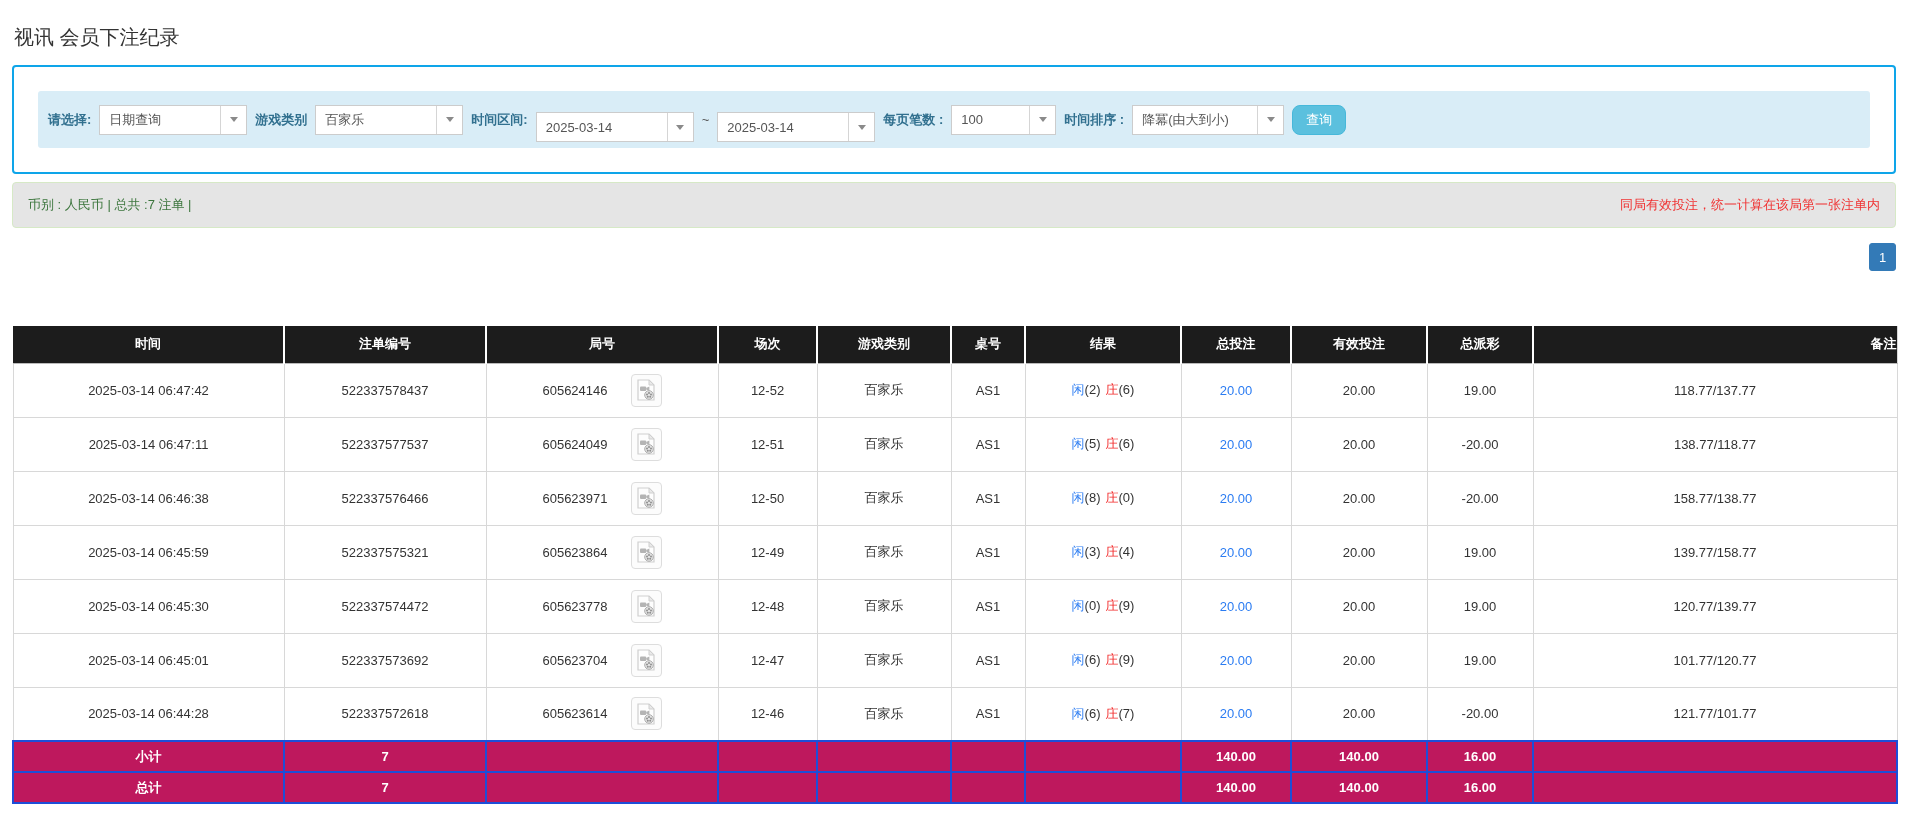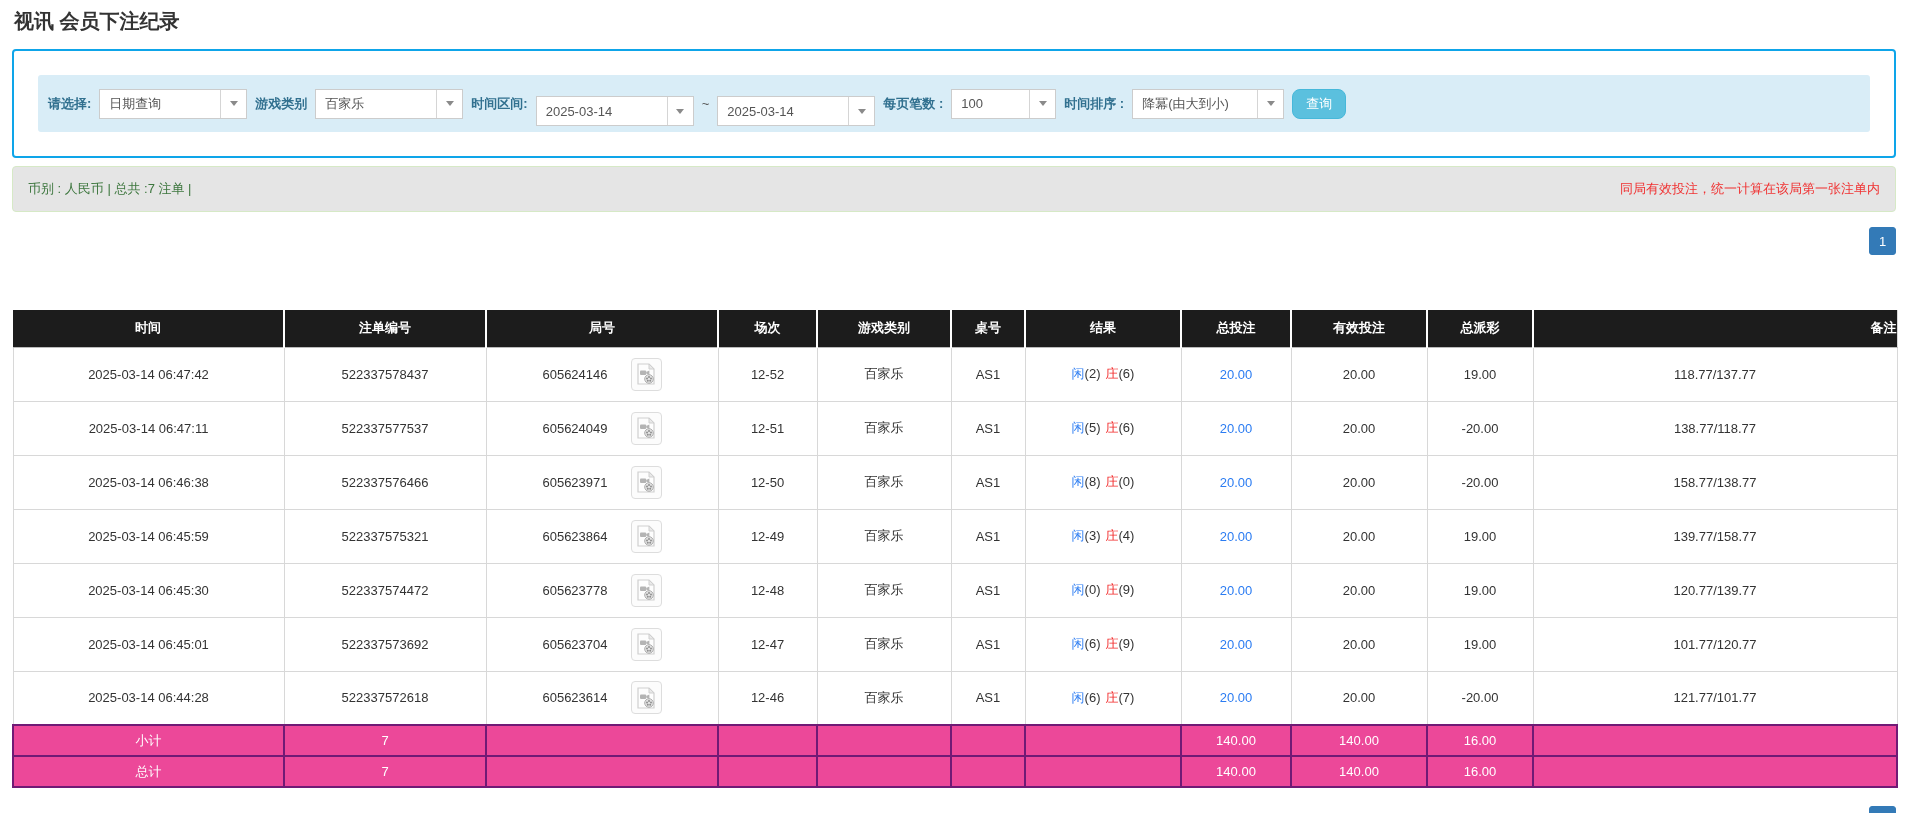--- a/index.html
+++ b/index.html
@@ -1,20 +1,20 @@
 <!DOCTYPE html>
 <html><head>
 <meta charset="utf-8">
 <style>
   * { box-sizing: border-box; margin: 0; padding: 0; }
   html,body { background:#fff; font-family:"Liberation Sans","DejaVu Sans",sans-serif; }
   body { width:1908px; min-height:813px; }
   .page { padding:0 12px; }
 
-  .title { font-size:20px; font-weight:700; color:#333; padding:8px 0 14px 2px; }
+  .title { font-size:20px; font-weight:400; color:#333; padding:24px 0 14px 2px; }
 
   
   .filter-panel { border:2px solid #0ea5e9; border-radius:4px; padding:24px; background:#fff; }
   .filter-bar { background:#d9edf7; border-radius:3px; padding:6px 10px; display:flex; align-items:center; gap:8px; }
   .flabel { font-size:13px; font-weight:bold; color:#31708f; white-space:nowrap; }
   .combo { display:inline-flex; align-items:stretch; height:30px; background:#fff; border:1px solid #ccc; border-radius:0; overflow:hidden; cursor:pointer; }
   .combo-val { flex:1; display:flex; align-items:center; padding:0 9px; font-size:13px; color:#555; white-space:nowrap; overflow:hidden; }
   .combo-btn { width:26px; display:flex; align-items:center; justify-content:center; border-left:1px solid #d5d5d5; background:#fff; }
   .caret { display:inline-block; width:0; height:0; border-left:4px solid transparent; border-right:4px solid transparent; border-top:5px solid #8a8a8a; }
   .w148 { width:148px; } .w158 { width:158px;margin-top:15px; } .w105 { width:105px; } .w152 { width:152px; }
@@ -29,21 +29,21 @@
   
   .pager { display:flex; justify-content:flex-end; margin:15px 0 55px; }
   .pager-bottom { margin:18px 0 12px; }
   .page-btn { min-width:27px; height:28px; background:#337ab7; border:1px solid #337ab7; color:#fff; border-radius:3px; font-size:13px; cursor:pointer; font-family:inherit; }
 
   
   table.bets { width:100%; table-layout:fixed; border-collapse:collapse; }
   table.bets thead th { background:#1c1c1c; color:#fff; font-size:13px; font-weight:bold; height:37px; border-right:2px solid #fff; border-bottom:1px solid #bbb; text-align:center; }
   table.bets thead th:last-child { border-right:1px solid #d8d8d8;text-align:right; }
   table.bets tbody td { border:1px solid #d8d8d8; height:54px; font-size:13px; color:#333; text-align:center; vertical-align:middle; background:#fff; }
-  table.bets tr.summary td { background:#ec4899; border:2px solid #701a75; color:#fff; height:31px; font-size:13px; }
+  table.bets tr.summary td { background:#be185d; border:2px solid #1d4ed8; color:#fff; height:31px; font-size:13px;font-weight:bold; }
   .round-wrap { display:flex; align-items:center; justify-content:center; gap:23px; }
   .video-btn { display:inline-flex; align-items:center; justify-content:center; width:31px; height:33px; background:#fcfcfc; border:1px solid #ddd; border-radius:4px; cursor:pointer; }
   .bet-link { color:#2b7cf2; text-decoration:none; cursor:pointer; }
   .xian { color:#2b7cf2; }
   .zhuang { color:#f22b2b; }
   .gap { margin-right:5px; }
   .neg { color:#f22b2b; }
 </style>
 </head>
 <body>

